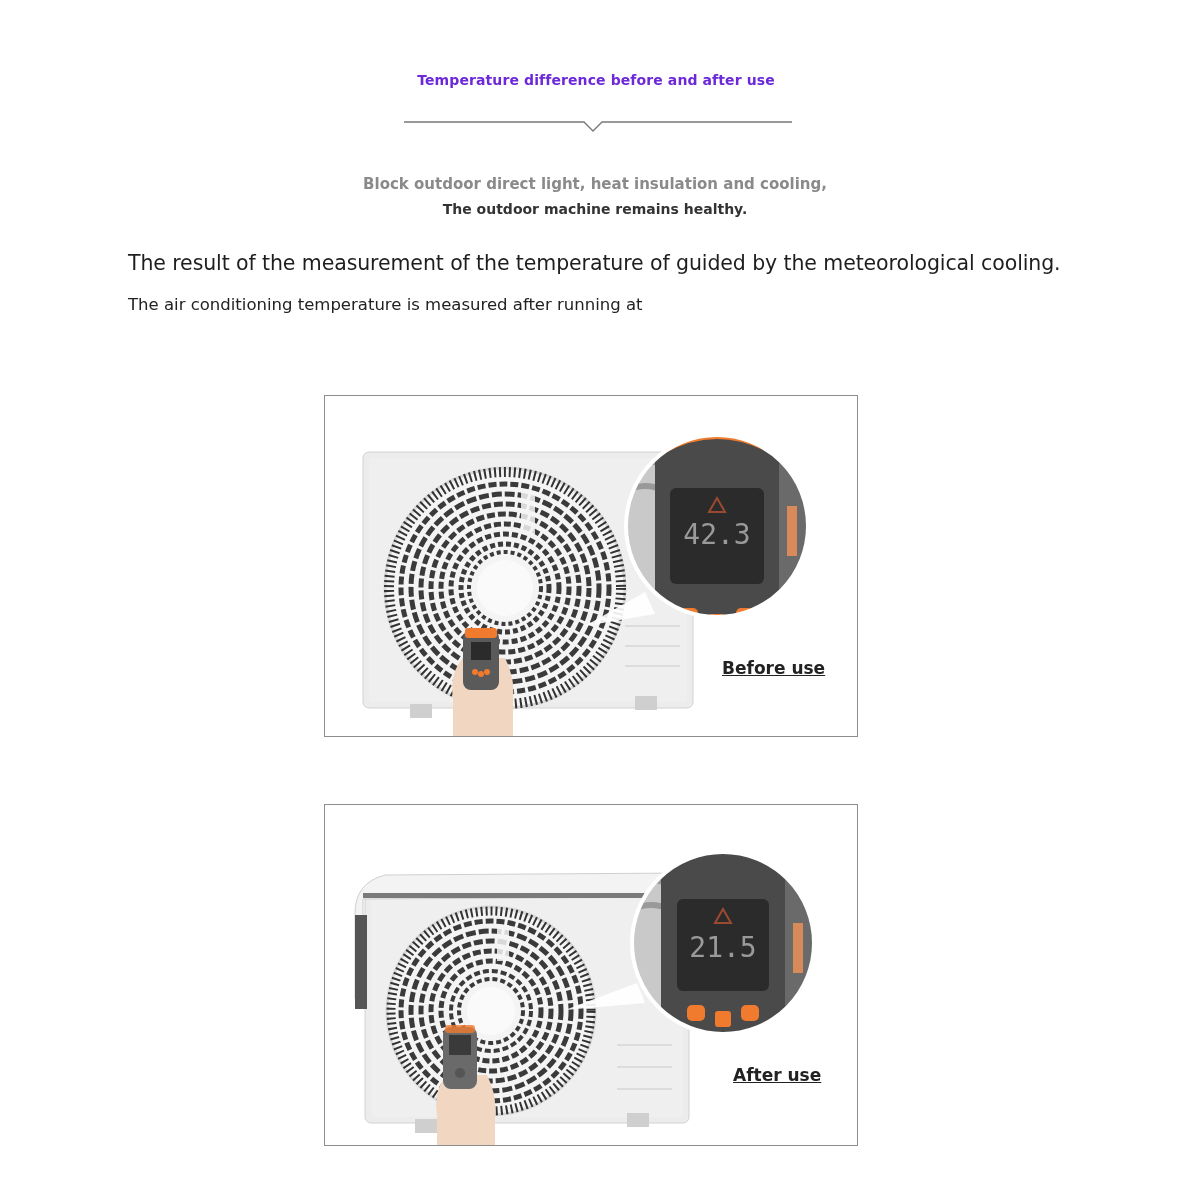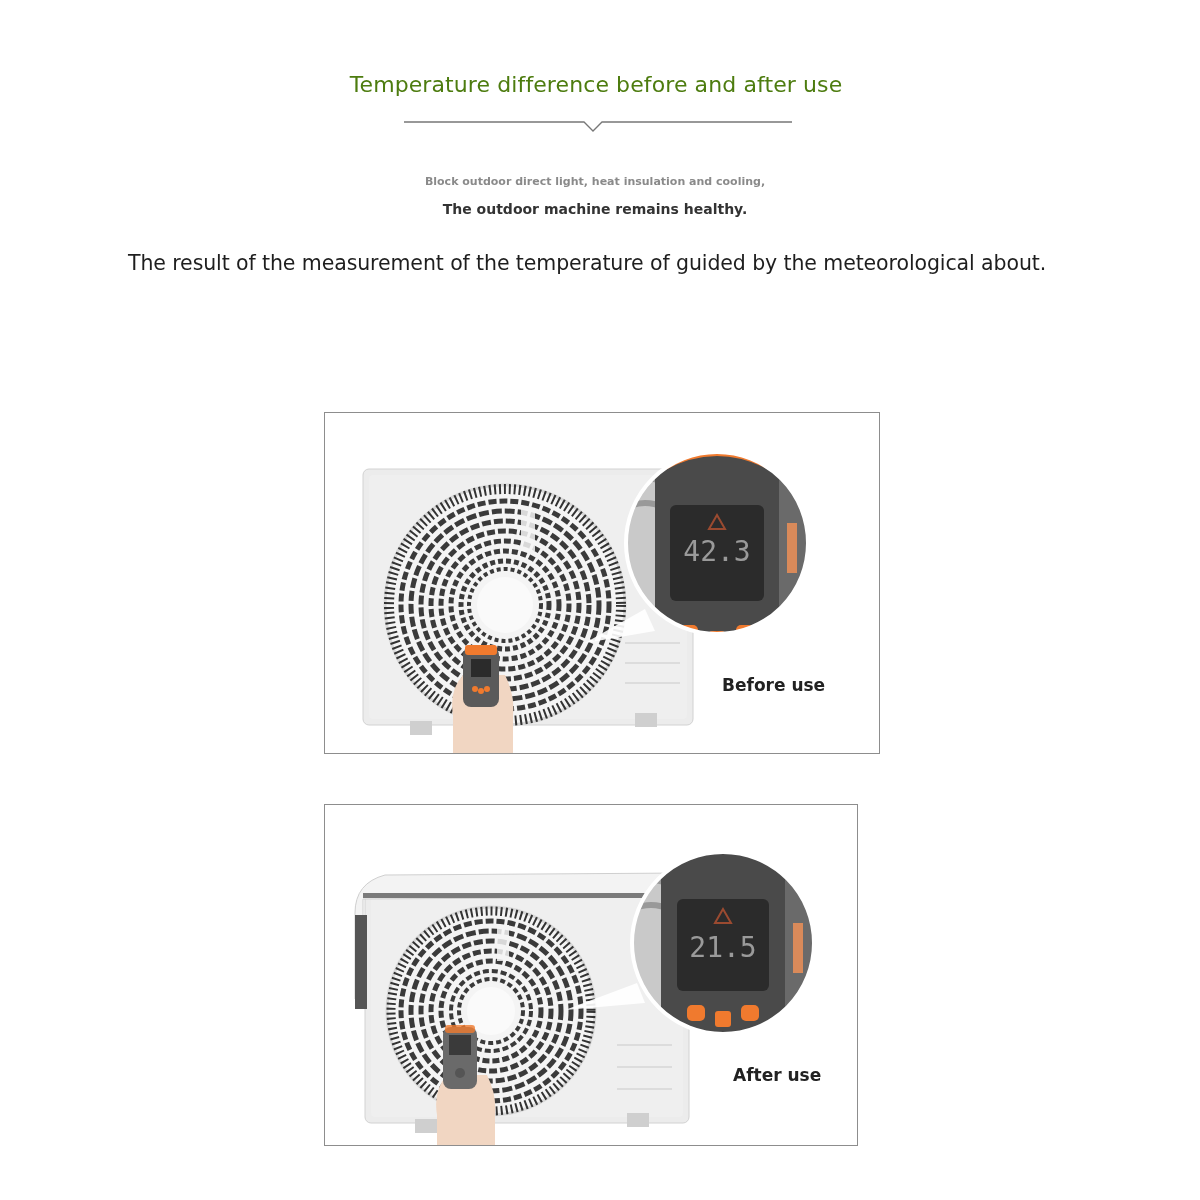--- a/index.html
+++ b/index.html
@@ -1,45 +1,46 @@
 <!DOCTYPE html>
 <html><head>
 <meta charset="utf-8">
 <style>
   html,body{margin:0;padding:0;background:#ffffff;}
   body{width:1200px;height:1200px;position:relative;overflow:hidden;font-family:"DejaVu Sans",sans-serif;color:#222;}
-  .title{position:absolute;left:0;width:1192px;top:72px;text-align:center;font-size:22px;font-weight:normal;color:#4d7c0f;letter-spacing:0.1px;}
+  .title{position:absolute;left:0;width:1192px;top:72px;text-align:center;font-size:14px;font-weight:bold;color:#6d28d9;letter-spacing:0.1px;}
   .divider{position:absolute;left:404px;top:112px;width:388px;height:20px;}
-  .sub1{position:absolute;left:0;width:1190px;top:175px;text-align:center;font-size:11px;font-weight:bold;color:#8a8a8a;}
+  .sub1{position:absolute;left:0;width:1190px;top:175px;text-align:center;font-size:15px;font-weight:bold;color:#8a8a8a;}
   .sub2{position:absolute;left:0;width:1190px;top:201px;text-align:center;font-size:14px;font-weight:bold;color:#333;}
   .headline{position:absolute;left:128px;top:251px;font-size:20.5px;color:#1e1e1e;white-space:nowrap;letter-spacing:-0.1px;}
   .note{position:absolute;left:128px;top:291px;font-size:16.5px;color:#222;line-height:27px;width:560px;}
   .panel{position:absolute;left:324px;width:532px;border:1.5px solid #8d8d8d;background:#fff;overflow:hidden;}
-  .panel.before{top:412px;height:340px;padding-left:22px;}
+  .panel.before{top:395px;height:340px;}
   .panel.after{top:804px;height:340px;}
   .panel svg{position:absolute;left:0;top:0;}
-  .caption{position:absolute;font-size:17px;font-weight:bold;color:#222;}
+  .caption{position:absolute;font-size:17px;font-weight:bold;color:#222;text-decoration:underline;}
   .before .caption{left:397px;top:262px;}
   .after .caption{left:400px;top:260px;margin-left:8px;}
   .lcd-text{font-family:"DejaVu Sans Mono",monospace;}
 </style>
 </head>
 <body>
 
 <div class="title">Temperature difference before and after use</div>
 
 <svg class="divider" viewBox="0 0 388 20">
   <polyline points="0,10 180,10 189,19 198,10 388,10" fill="none" stroke="#777" stroke-width="1.3"></polyline>
 </svg>
 
 <div class="sub1">Block outdoor direct light, heat insulation and cooling,</div>
 <div class="sub2">The outdoor machine remains healthy.</div>
 
-<div class="headline">The result of the measurement of the temperature of guided by the meteorological about.</div>
+<div class="headline">The result of the measurement of the temperature of guided by the meteorological cooling.</div>
 <div class="note">
+  <div>The air conditioning temperature is measured after running at</div>
 </div>
 
 <div class="panel before">
   <svg width="532" height="340" viewBox="0 0 532 340">
     <defs>
       <radialGradient id="grillA" cx="50%" cy="50%" r="50%">
         <stop offset="0" stop-color="#fff"></stop>
         <stop offset="0.22" stop-color="#fff"></stop>
         <stop offset="0.23" stop-color="#3a3a3a"></stop>
         <stop offset="1" stop-color="#444"></stop>

